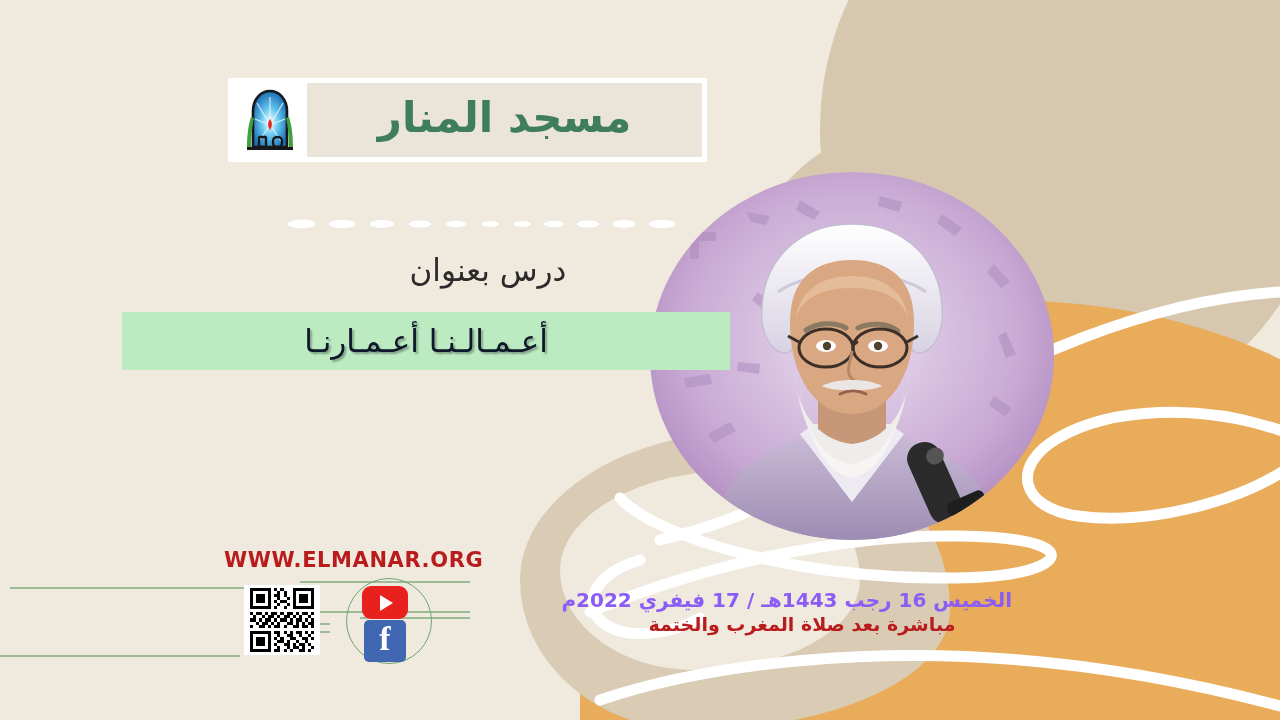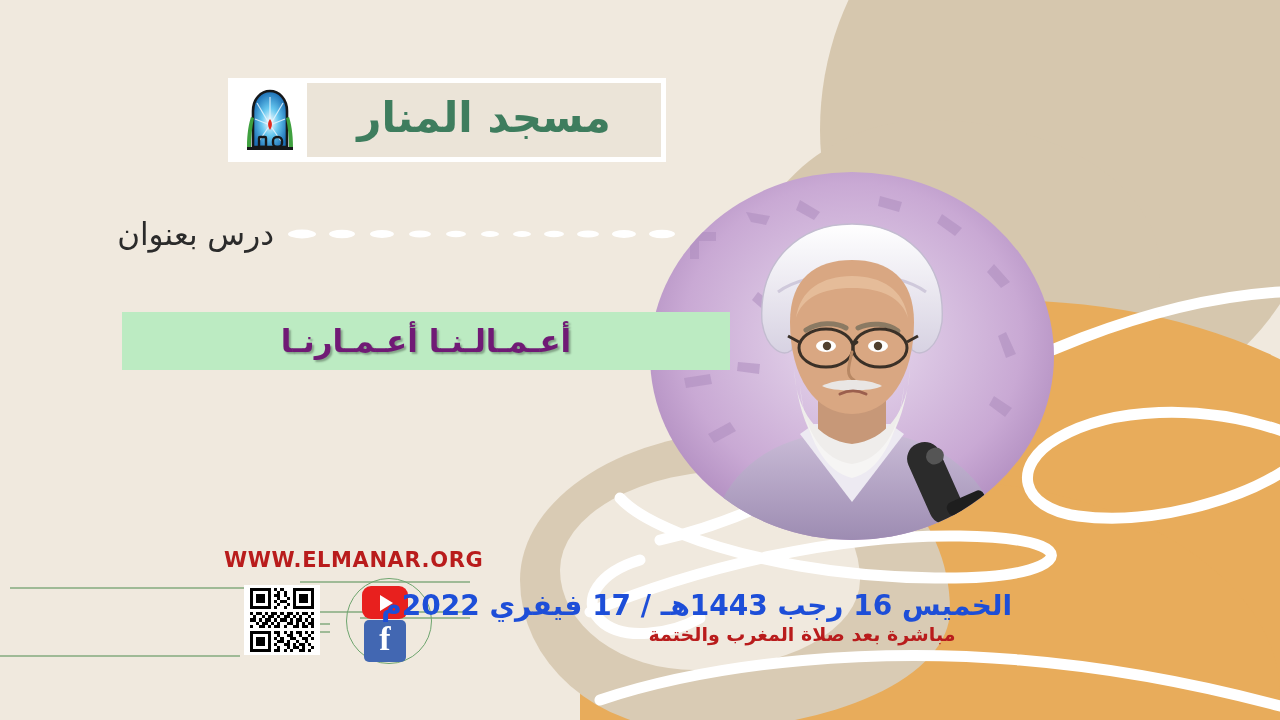--- a/index.html
+++ b/index.html
@@ -76,21 +76,21 @@
     border-radius: 60% 40% 55% 45% / 50% 55% 45% 50%;
   }
 
   .swoosh-svg { position:absolute; inset:0; width:1280px; height:720px; }
 
   
   .logo-band {
     position: absolute;
     left: 228px;
     top: 78px;
-    width: 438px;
+    width: 479px;
     height: 84px;
     background: #FFFFFF;
     display: flex;
     flex-direction: row-reverse;
     align-items: flex-start;
     box-sizing: border-box;
     padding: 5px;
   }
   .logo-band .inner-band {
     flex: 1;
@@ -116,22 +116,23 @@
     align-items: center;
     justify-content: center;
   }
 
   
   .lesson-row {
     position: absolute;
     right: 592px;
     top: 216px;
     display: flex;
+    flex-direction: column;
     align-items: center;
-    gap: 14px;
+    gap: 20px;
   }
   .lesson-label {
     color: #2B2B2B;
     font-size: 31px;
     font-weight: 400;
     white-space: nowrap;
   }
   .dash-line { display:block; }
 
   
@@ -140,23 +141,23 @@
     left: 122px;
     top: 312px;
     width: 608px;
     height: 58px;
     background: #BCEBC2;
     display: flex;
     align-items: center;
     justify-content: center;
   }
   .title-text {
-    color: #701a75;
+    color: #0f172a;
     font-size: 31px;
-    font-weight: 700;
+    font-weight: 400;
     letter-spacing: 1px;
     text-shadow: 2px 2px 2px rgba(0,0,0,0.30);
     white-space: nowrap;
   }
 
   
   .speaker-bar {
     position: absolute;
     left: 122px;
     top: 408px;
@@ -259,22 +260,22 @@
 
   
   .date-block {
     position: absolute;
     right: 268px;
     top: 588px;
     text-align: center;
     width: 420px;
   }
   .date-line {
-    color: #1d4ed8;
-    font-size: 28px;
+    color: #8b5cf6;
+    font-size: 20px;
     font-weight: 700;
     line-height: 1.25;
     white-space: nowrap;
   }
   .stream-line {
     color: #b91c1c;
     font-size: 19px;
     font-weight: 700;
     line-height: 1.25;
     white-space: nowrap;

